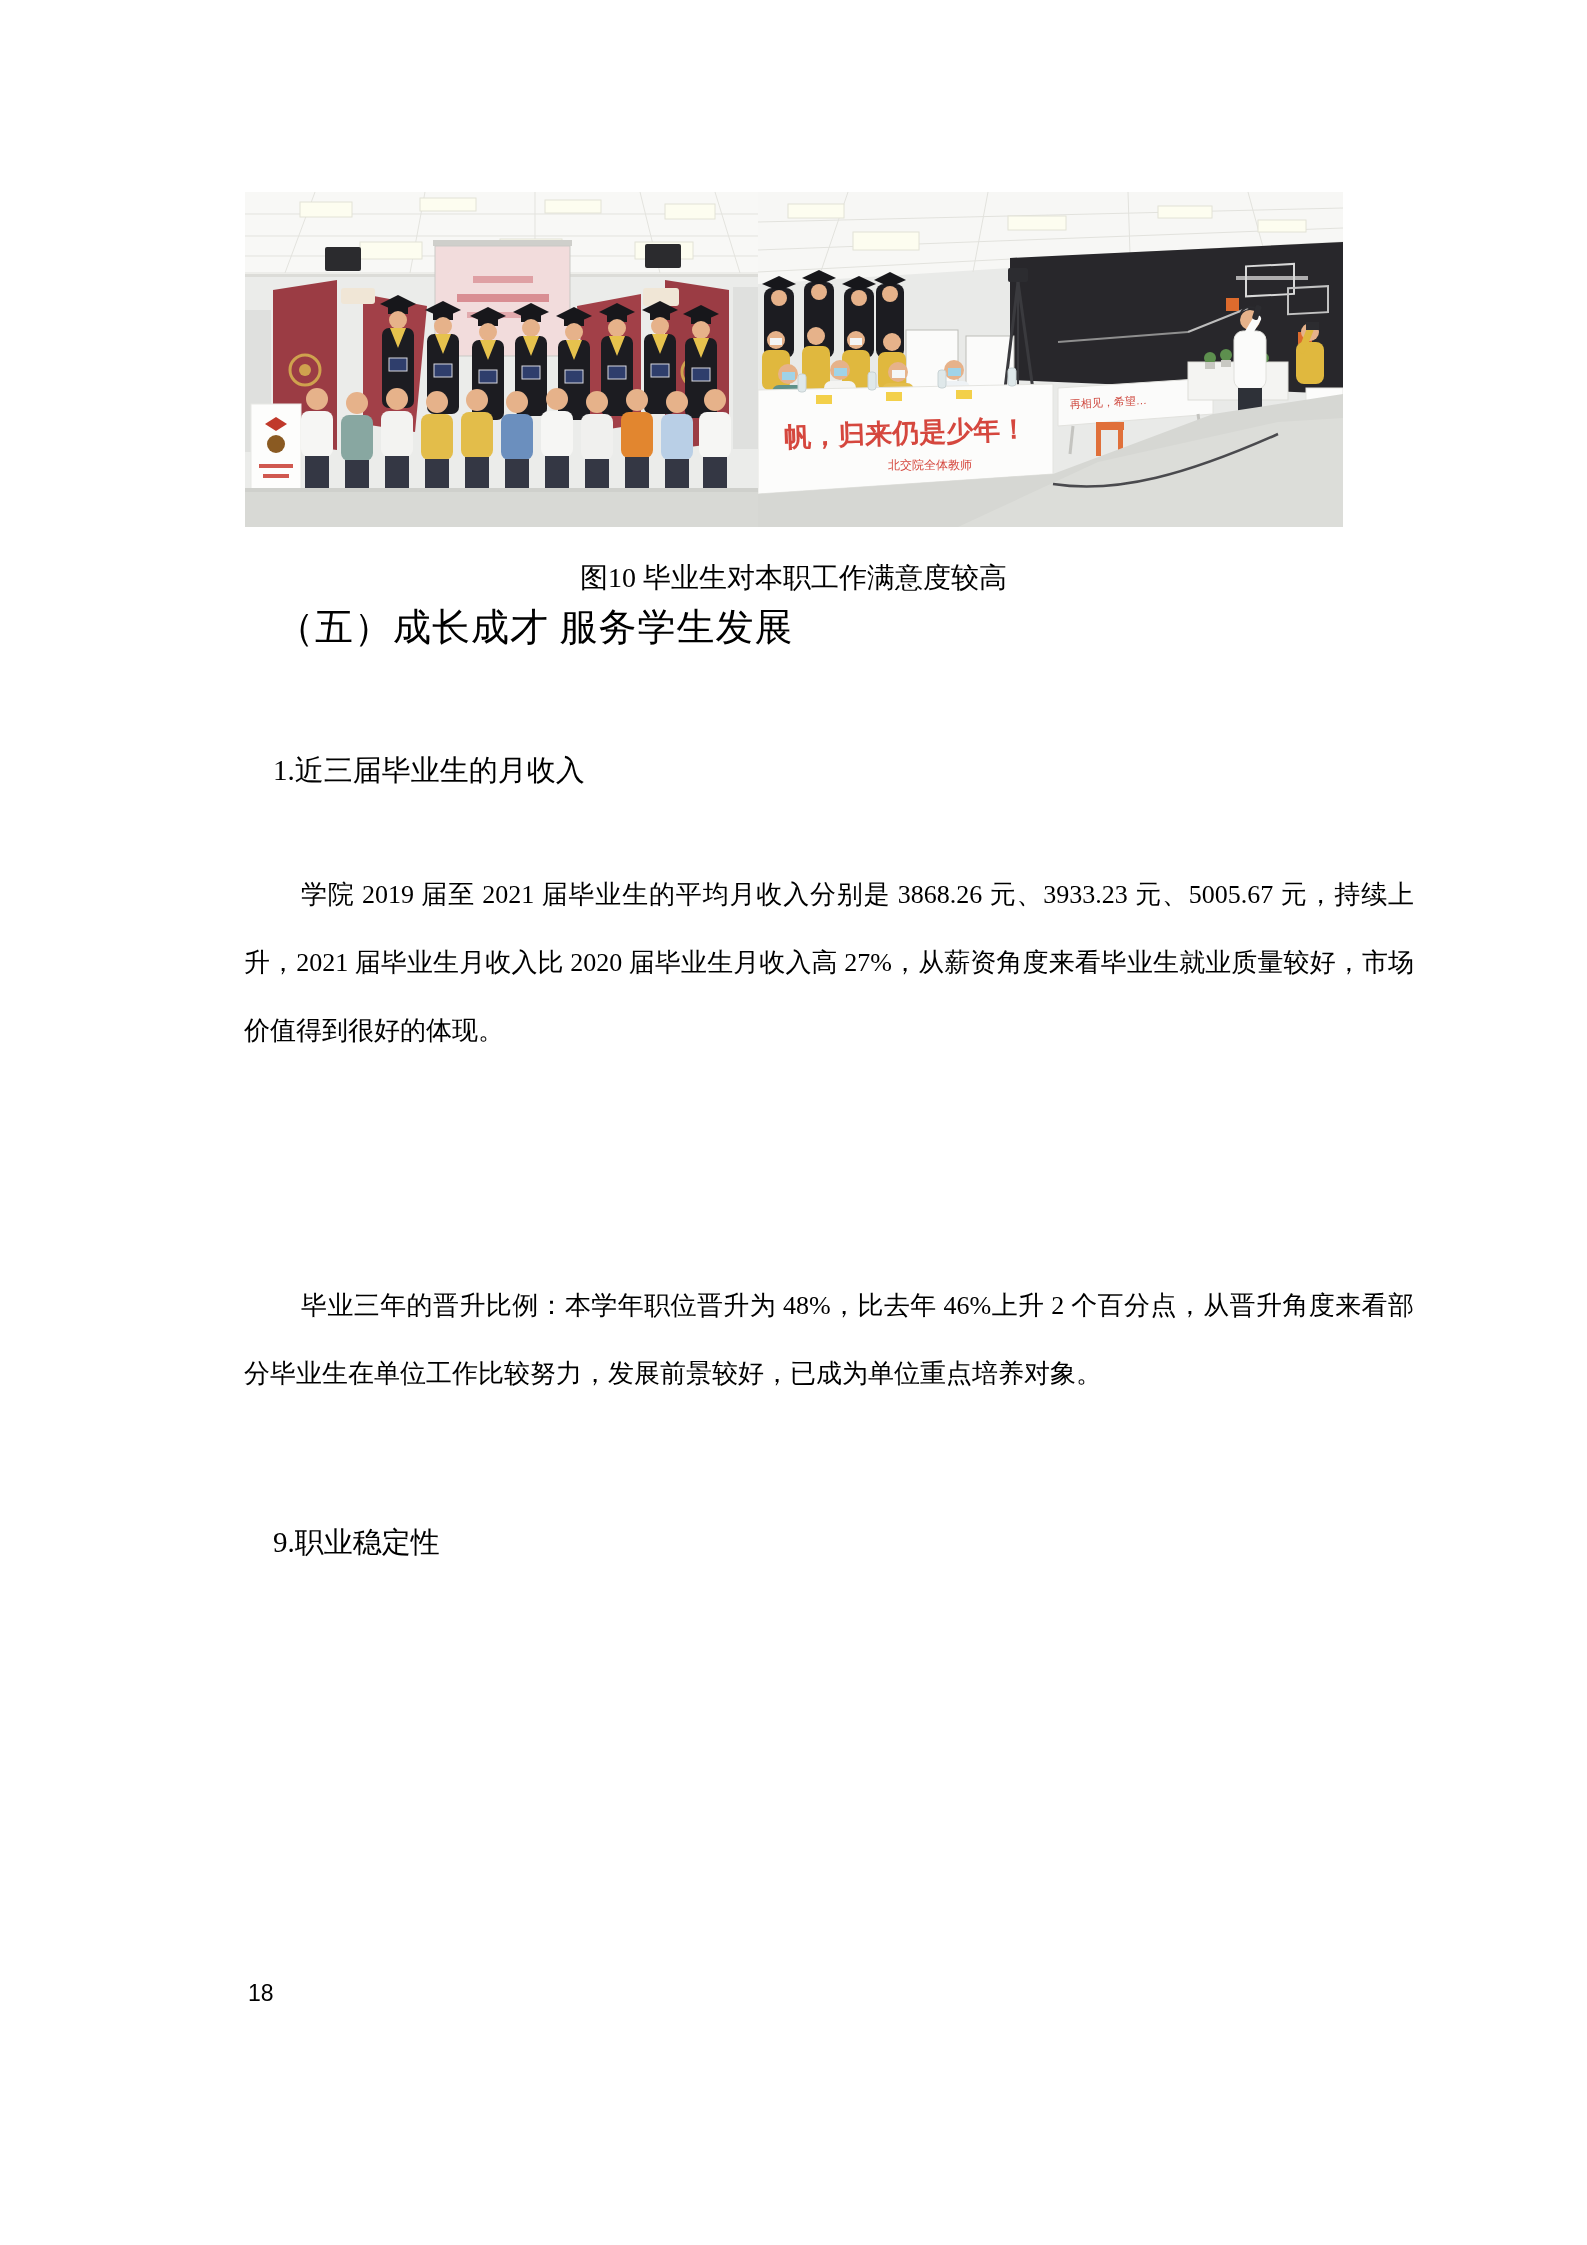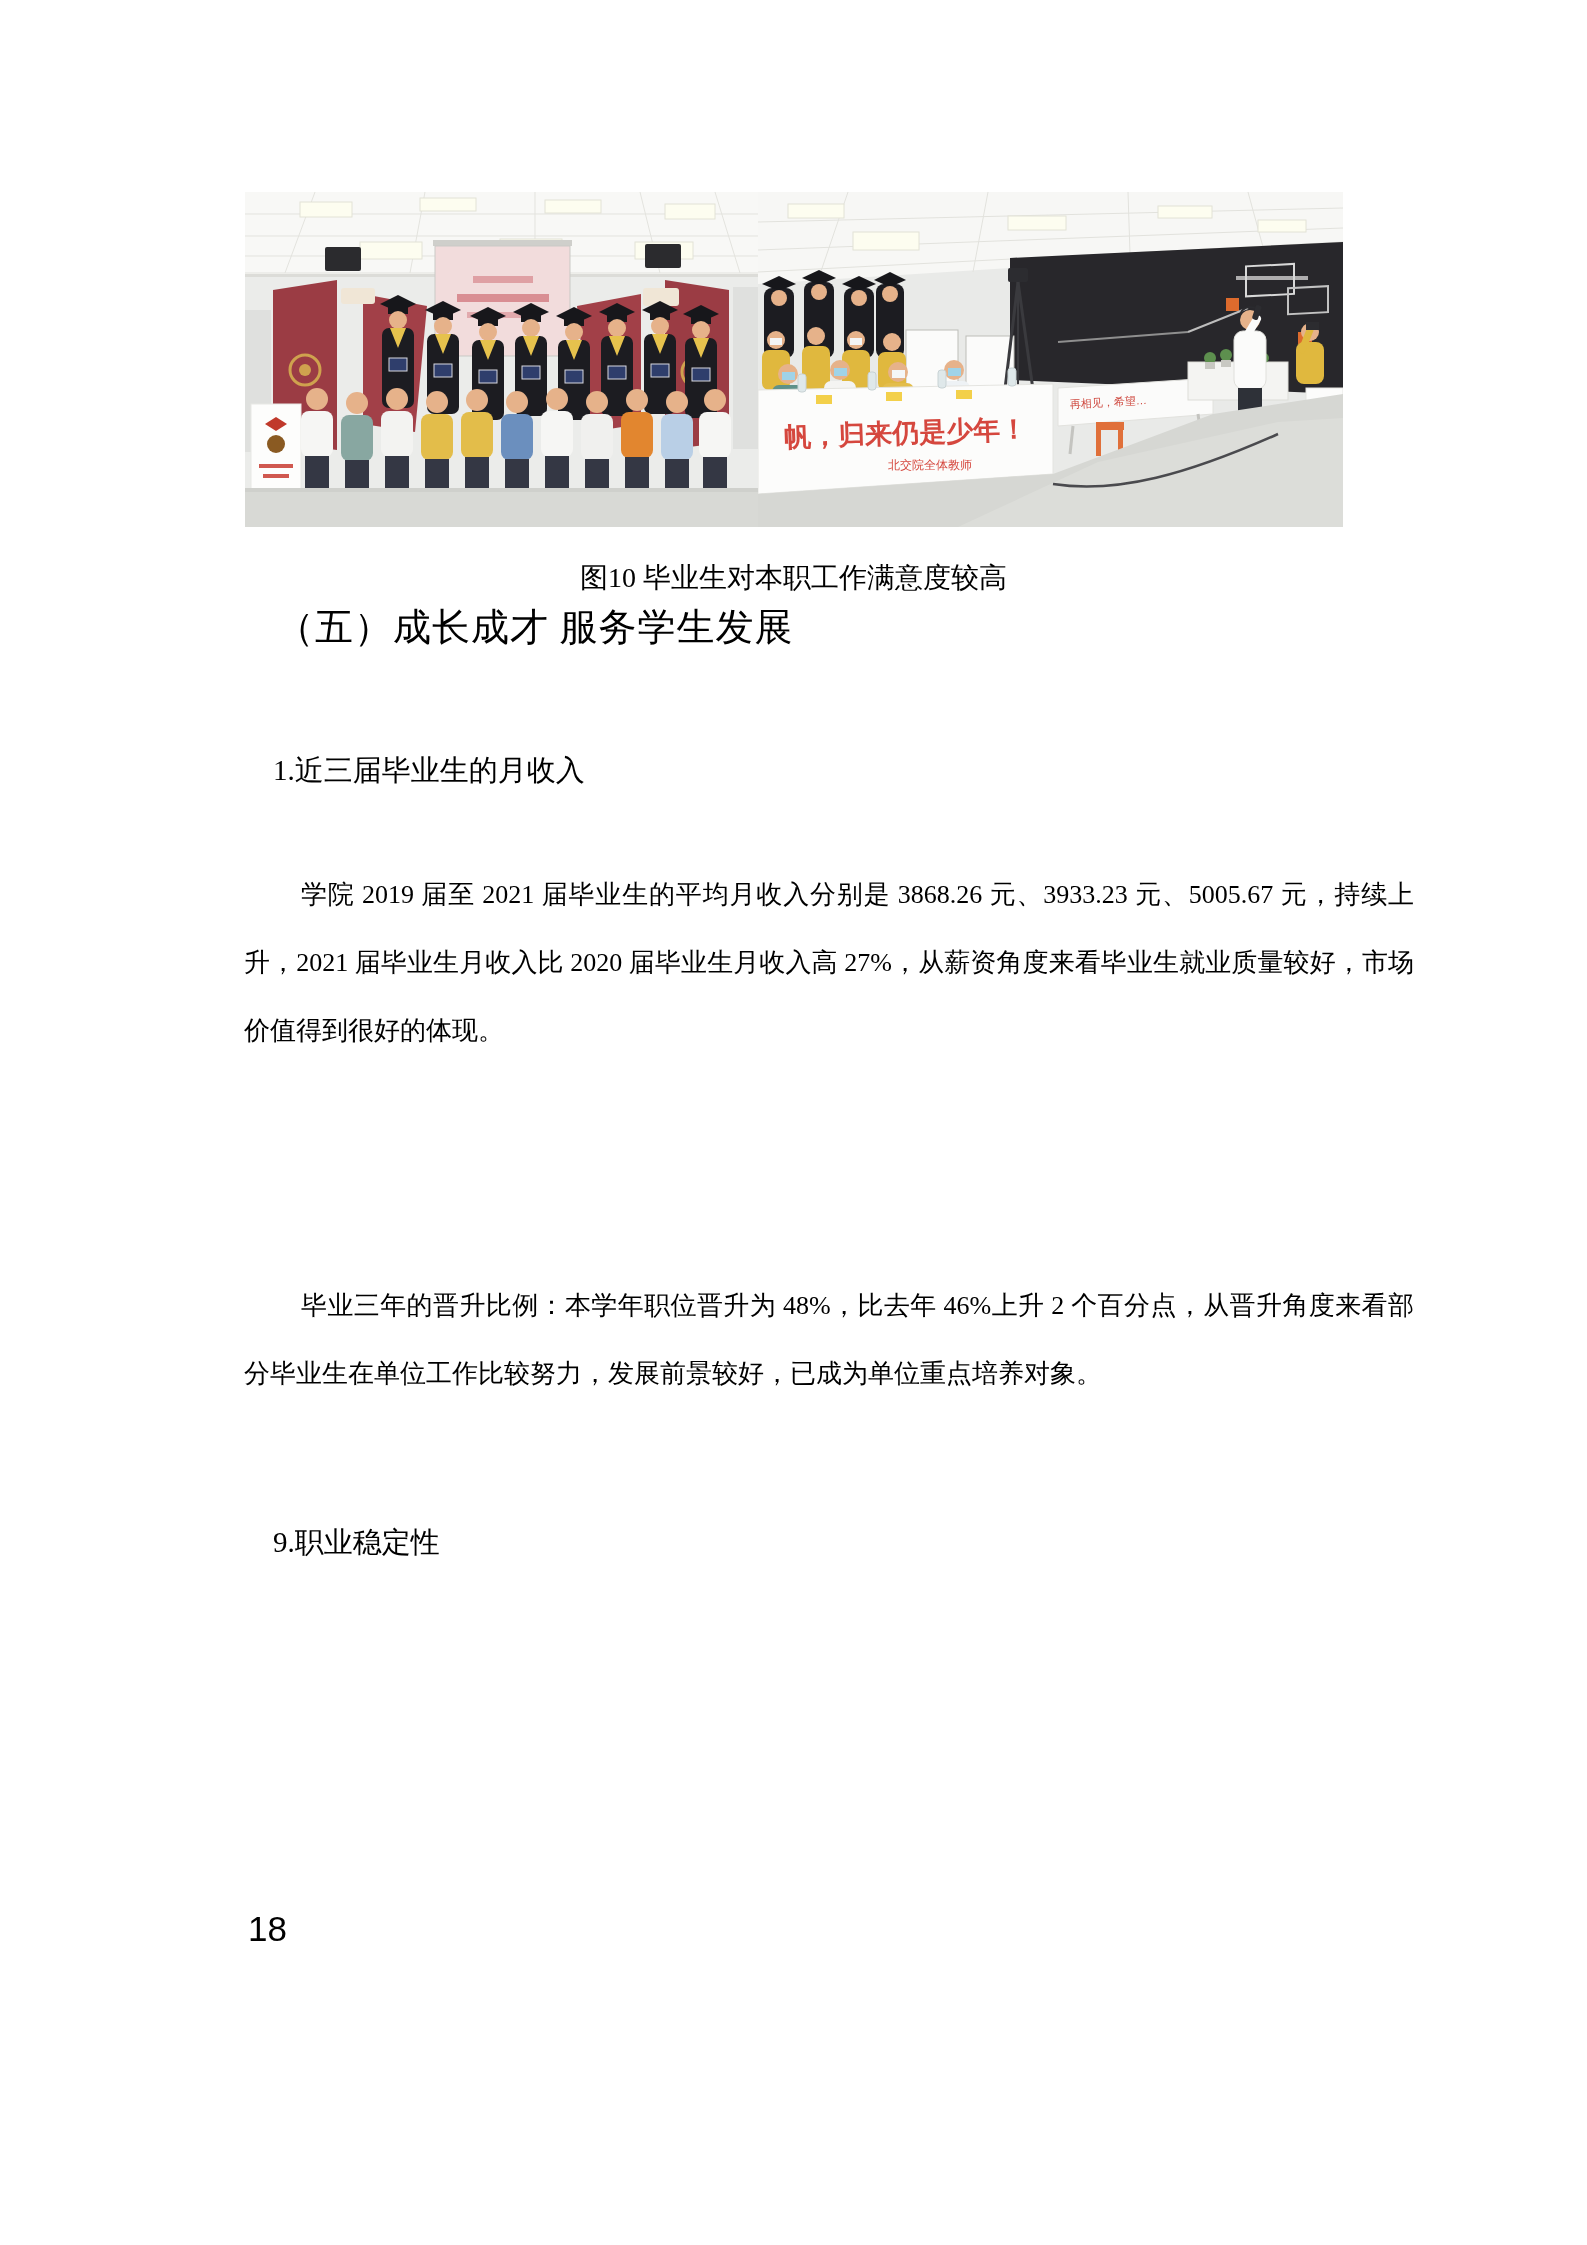--- a/index.html
+++ b/index.html
@@ -60,23 +60,23 @@
     text-align:justify;
     text-justify:inter-ideograph;
     text-indent:57px;
   }
   .para1{top:861px;}
   .para2{top:1272px;}
   .para3{top:1637px;}
   .pagenum{
     position:absolute;
     left:248px;
-    top:1912px;
+    top:1976px;
     font-family:"Liberation Sans","DejaVu Sans",sans-serif;
-    font-size:35px;
+    font-size:23px;
     line-height:34px;
   }
   svg text{font-family:"Liberation Sans","DejaVu Sans",sans-serif;}
 </style>
 </head>
 <body>
 
 <div class="page">
 
   <div class="photos">

